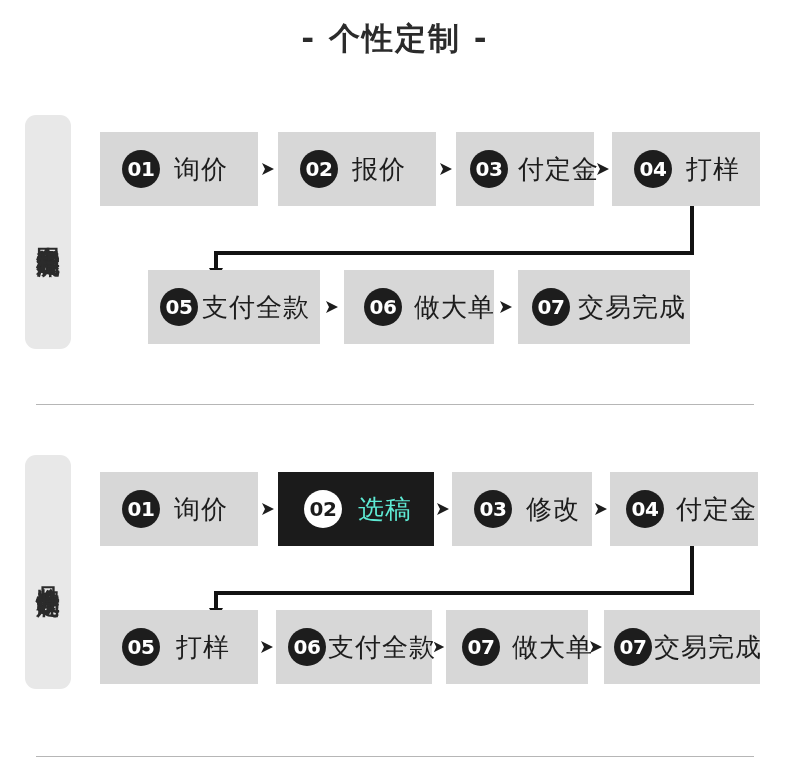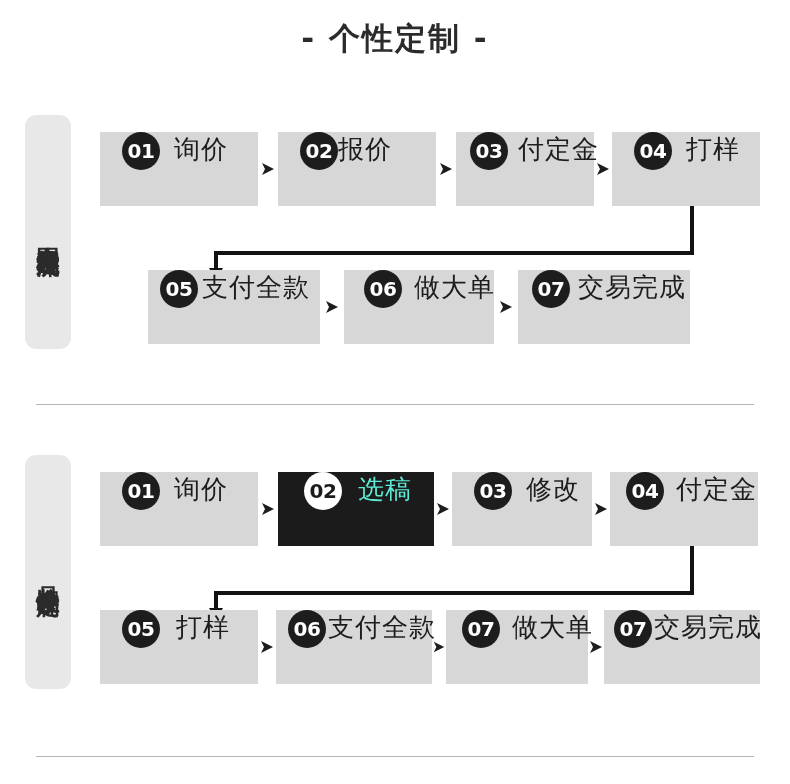--- a/index.html
+++ b/index.html
@@ -72,20 +72,21 @@
     align-items: center;
     height: 74px;
   }
   .row-a { top: 22px; left: 100px; }
   .row-b { top: 160px; }
 
   .step {
     background: #d7d7d7;
     height: 74px;
     display: flex;
+    align-items: center;
     box-sizing: border-box;
   }
   .step.dark {
     background: #1b1b1b;
   }
   .num {
     width: 38px;
     height: 38px;
     border-radius: 50%;
     background: #1d1d1d;
@@ -165,21 +166,21 @@
           <div class="num">01</div>
           <div class="step-label" style="margin-left: 14px;">询价</div>
         </div>
         <div class="arrow" style="width: 20px;">
           <svg width="16" height="16" viewBox="0 0 16 16">
             <polygon points="2,2 14,8 2,14 5,8" fill="#1d1d1d"></polygon>
           </svg>
         </div>
         <div class="step" style="width: 158px; padding-left: 22px;">
           <div class="num">02</div>
-          <div class="step-label" style="">报价</div>
+          <div class="step-label" style="margin-left: 14px;">报价</div>
         </div>
         <div class="arrow" style="width: 20px;">
           <svg width="16" height="16" viewBox="0 0 16 16">
             <polygon points="2,2 14,8 2,14 5,8" fill="#1d1d1d"></polygon>
           </svg>
         </div>
         <div class="step" style="width: 138px; padding-left: 14px;">
           <div class="num">03</div>
           <div class="step-label" style="margin-left: 10px;">付定金</div>
         </div>

